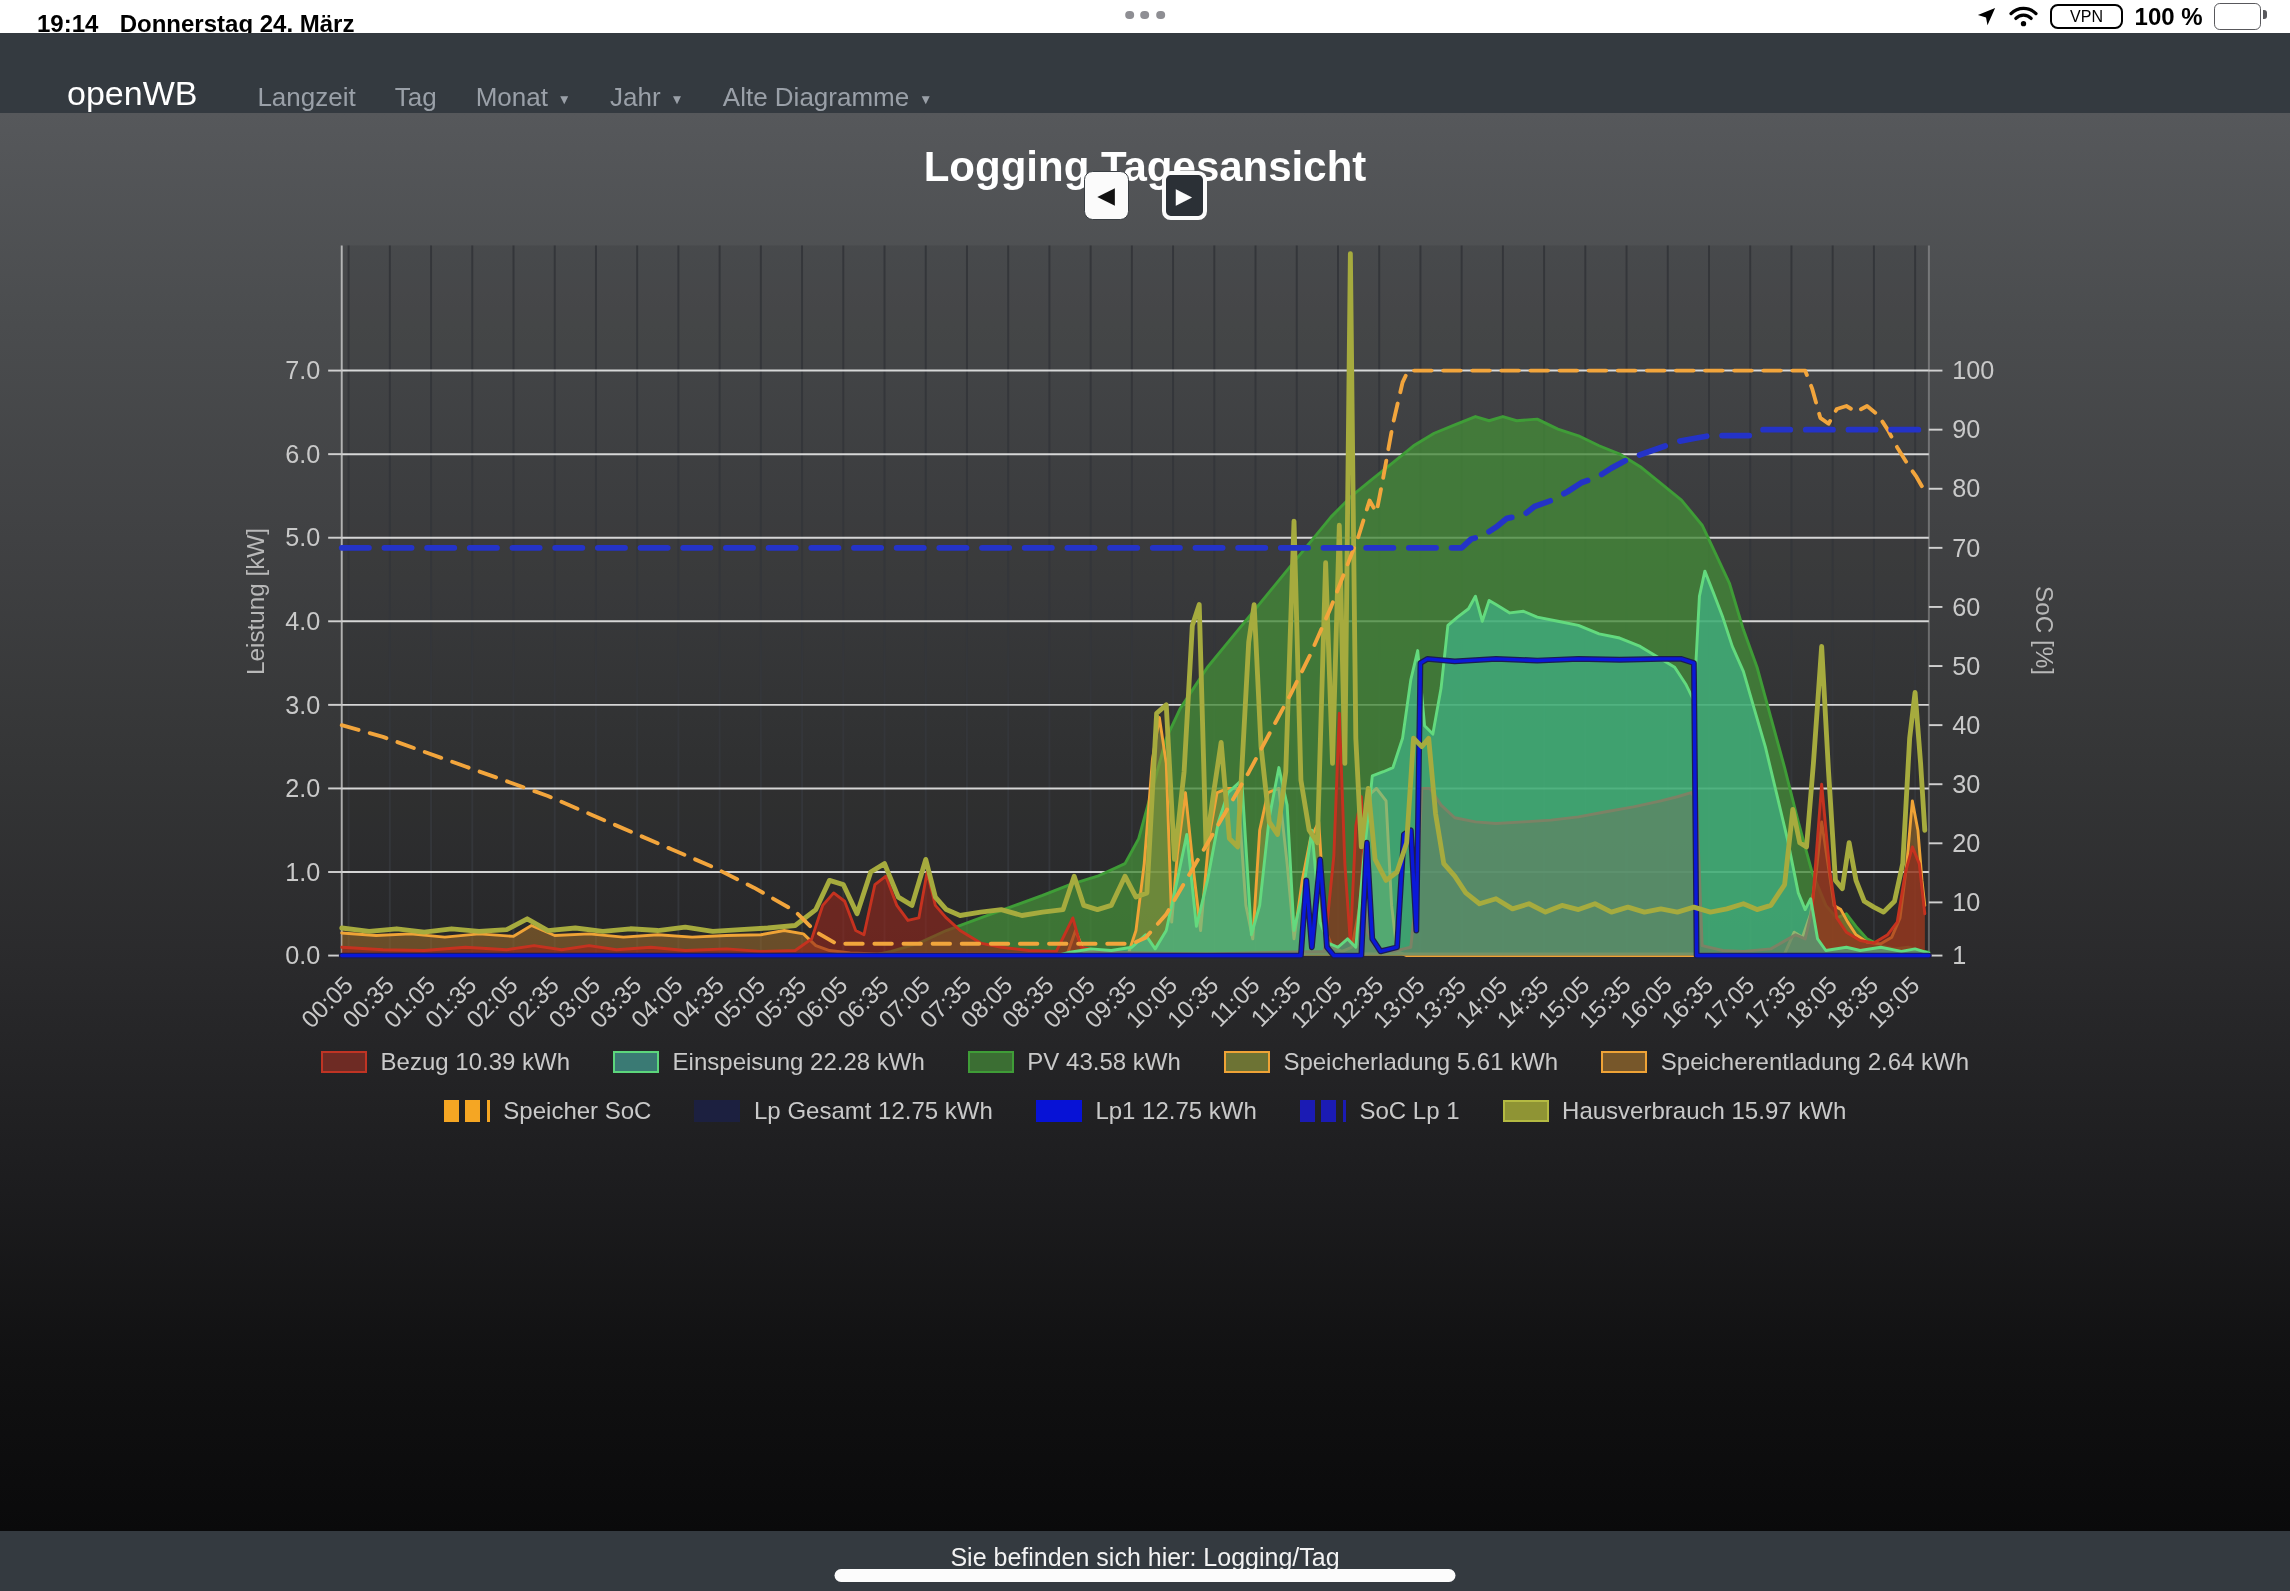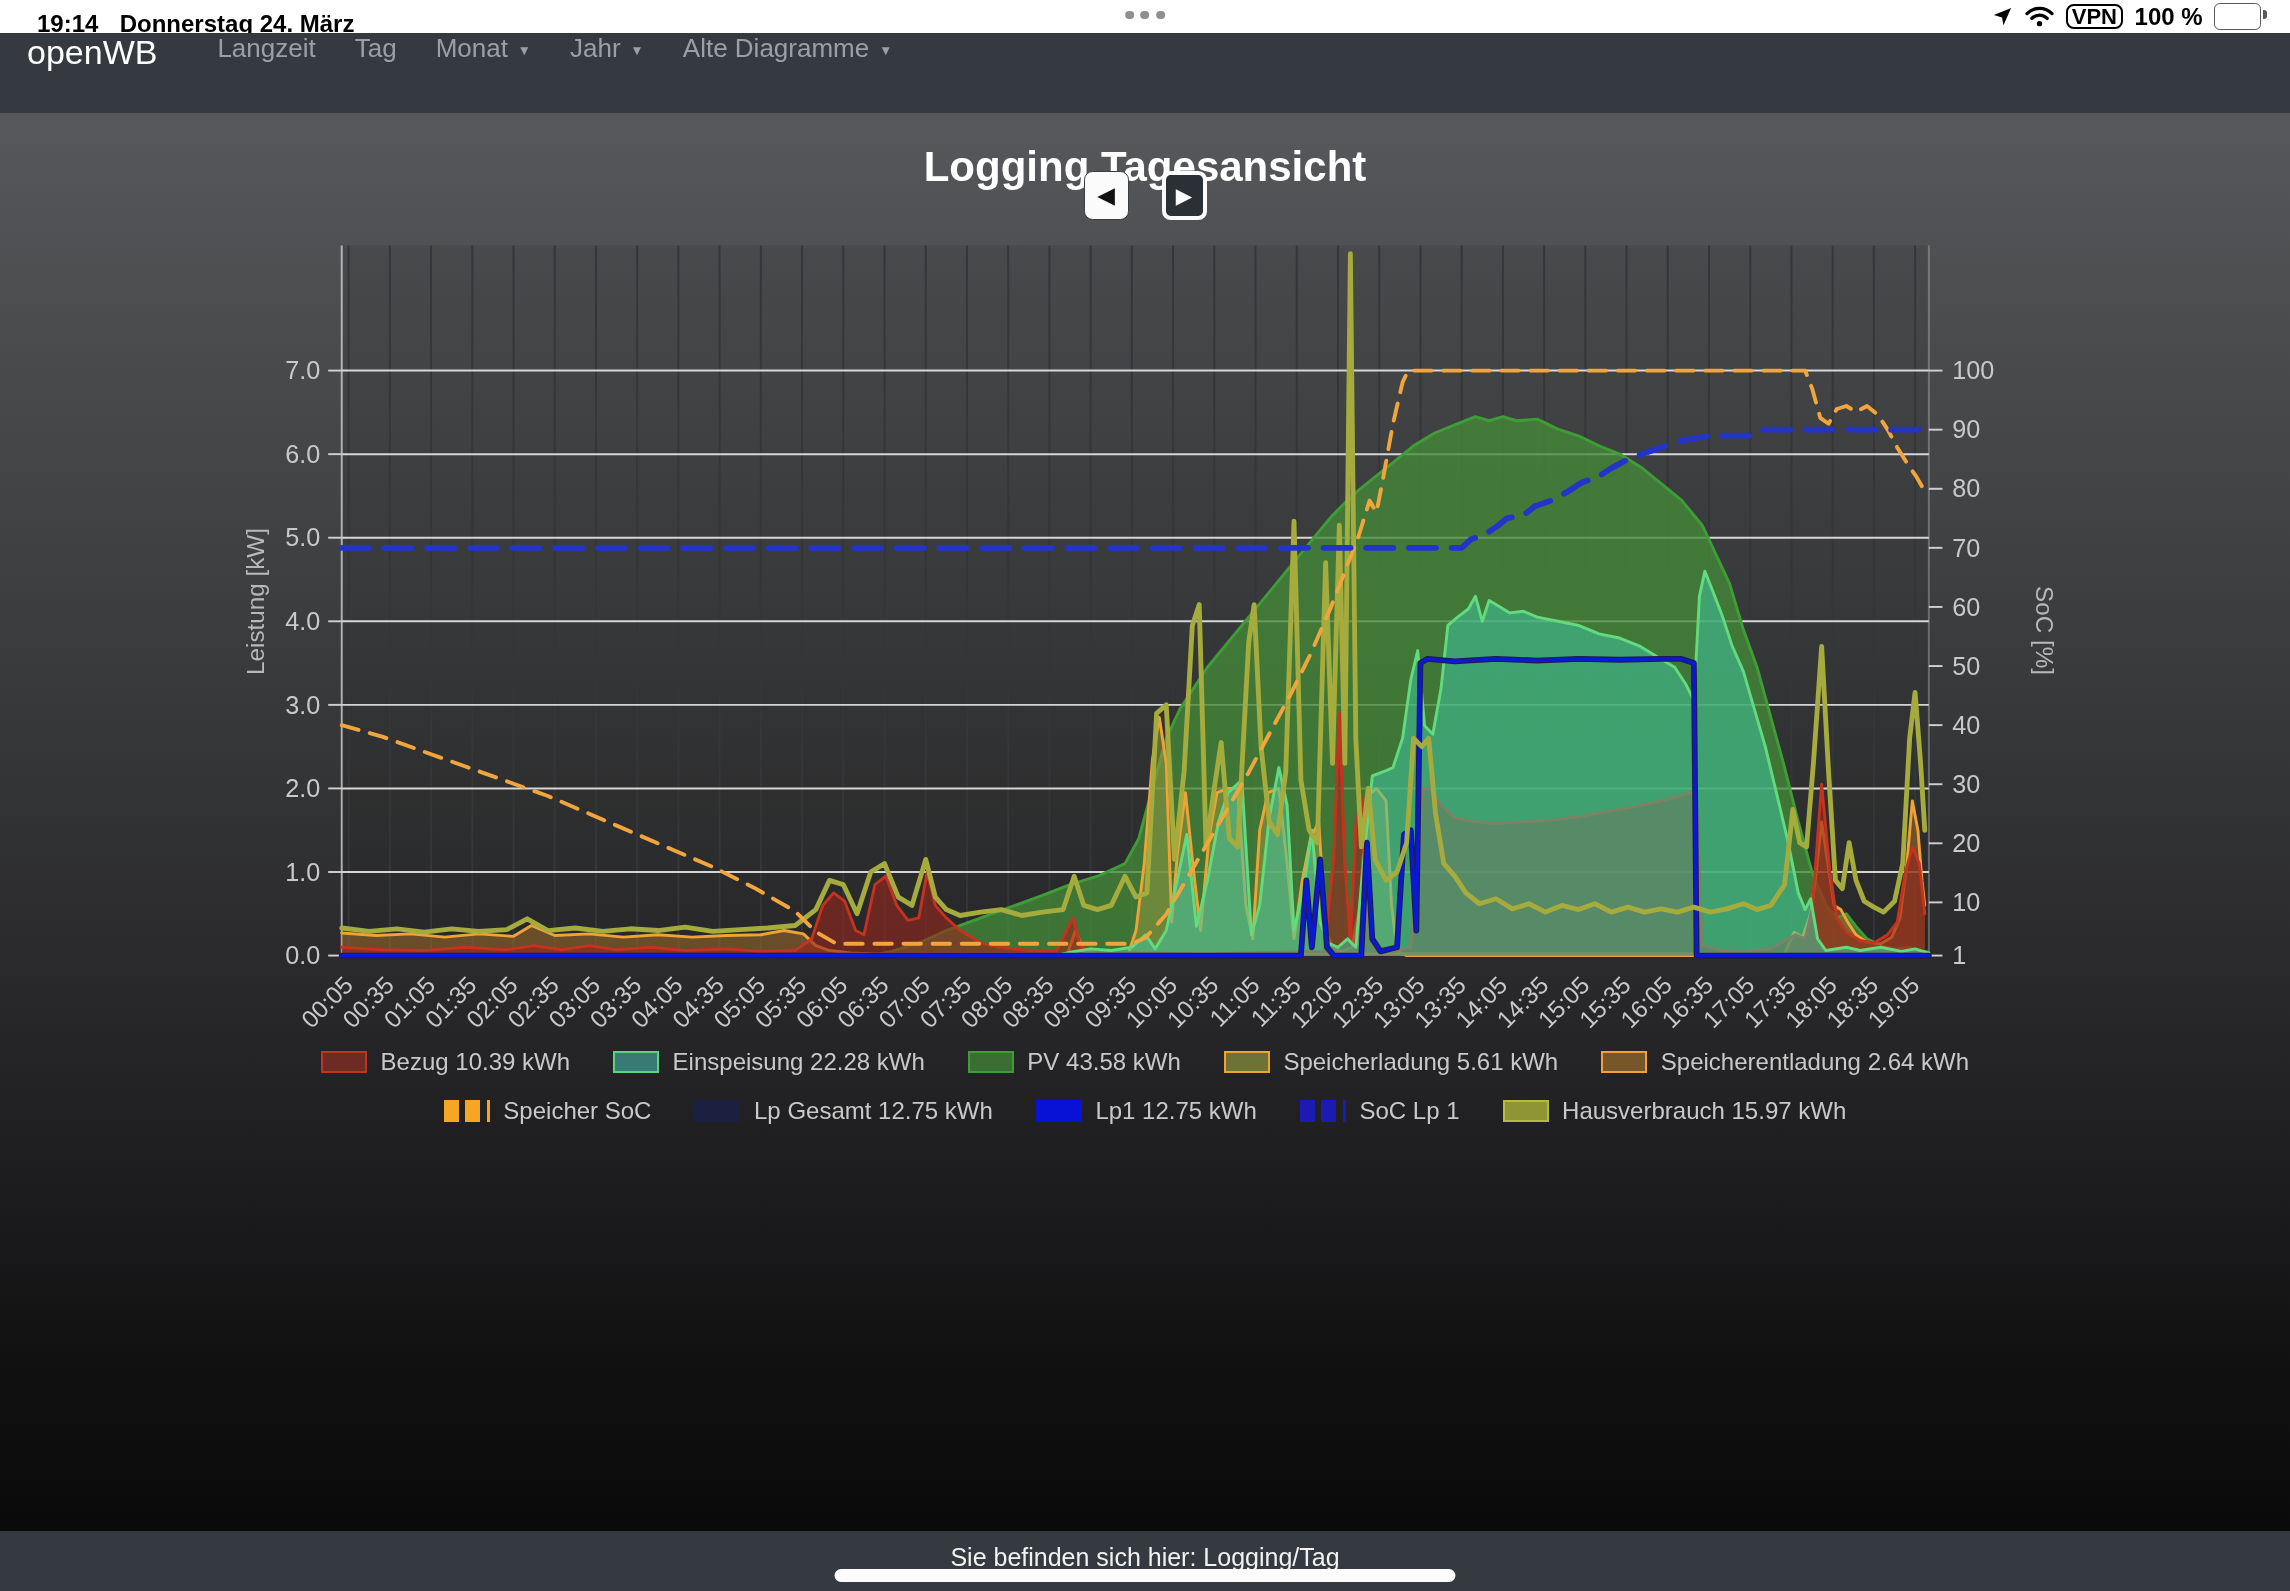--- a/index.html
+++ b/index.html
@@ -7,31 +7,31 @@
          font-family:"Liberation Sans",sans-serif;background:#0b0b0c;}
 
   
   .statusbar{position:absolute;top:0;left:0;right:0;height:48px;background:#ffffff;
              display:flex;align-items:center;z-index:5;color:#000;}
   .sb-left{display:flex;gap:21.3px;margin-left:37px;font-size:24px;font-weight:700;}
   .sb-date{font-weight:600;}
   .sb-dots{position:absolute;left:50%;transform:translateX(-50%);top:10.7px;display:flex;gap:6.8px;}
   .sb-dot{width:8.7px;height:8.7px;border-radius:50%;background:#8e8e93;}
   .sb-right{position:absolute;right:29px;top:0;height:33px;display:flex;align-items:center;gap:11.6px;}
-  .vpn-badge{border:2.4px solid #000;border-radius:7.8px;font-size:22px;font-weight:700;
-             padding:0px 4px;line-height:21.3px;}
+  .vpn-badge{border:2.4px solid #000;border-radius:7.8px;font-size:16px;font-weight:400;
+             padding:0px 18px;line-height:21.3px;}
   .sb-batt-txt{font-size:24px;font-weight:600;}
   .batt{position:relative;width:41px;height:20.4px;border:1.9px solid #58585c;border-radius:5.8px;padding:1.9px;}
   .batt-fill{width:100%;height:100%;background:#000;border-radius:2.9px;}
   .batt-tip{position:absolute;right:-6.8px;top:5.8px;width:3.9px;height:8.7px;background:#58585c;
             border-radius:0 2.9px 2.9px 0;}
 
   
   .navbar{position:absolute;top:33px;left:0;right:0;height:80px;background:#343a40;
-          display:flex;align-items:flex-start;z-index:5;}
+          display:flex;align-items:flex-end;z-index:5;padding-left:40px;}
   .brand{color:#ffffff;font-size:34px;margin-left:27px;}
   .nav-items{display:flex;gap:39px;margin-left:60px;}
   .nav-item{color:#9aa0a8;font-size:26px;display:flex;align-items:center;gap:9.7px;cursor:pointer;}
   .caret{font-size:13.6px;color:#9aa0a8;transform:translateY(1.9px);}
 
   
   .content-bg{position:absolute;top:113px;left:0;right:0;bottom:60px;
       background:linear-gradient(180deg,#56585b 0%,#4a4c4e 15%,#404143 30%,#353637 45%,
                  #2a2a2c 60%,#1d1d1f 75%,#111112 88%,#0a0a0b 100%);z-index:1;}
   .page-title{position:absolute;top:115px;left:0;right:0;text-align:center;color:#fff;

